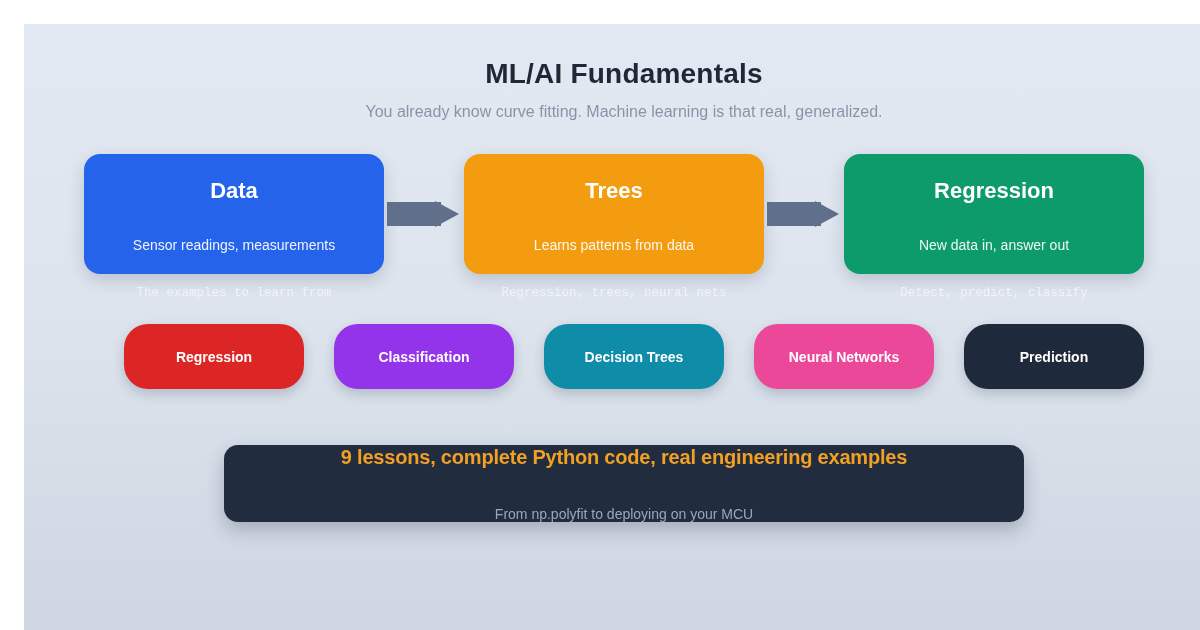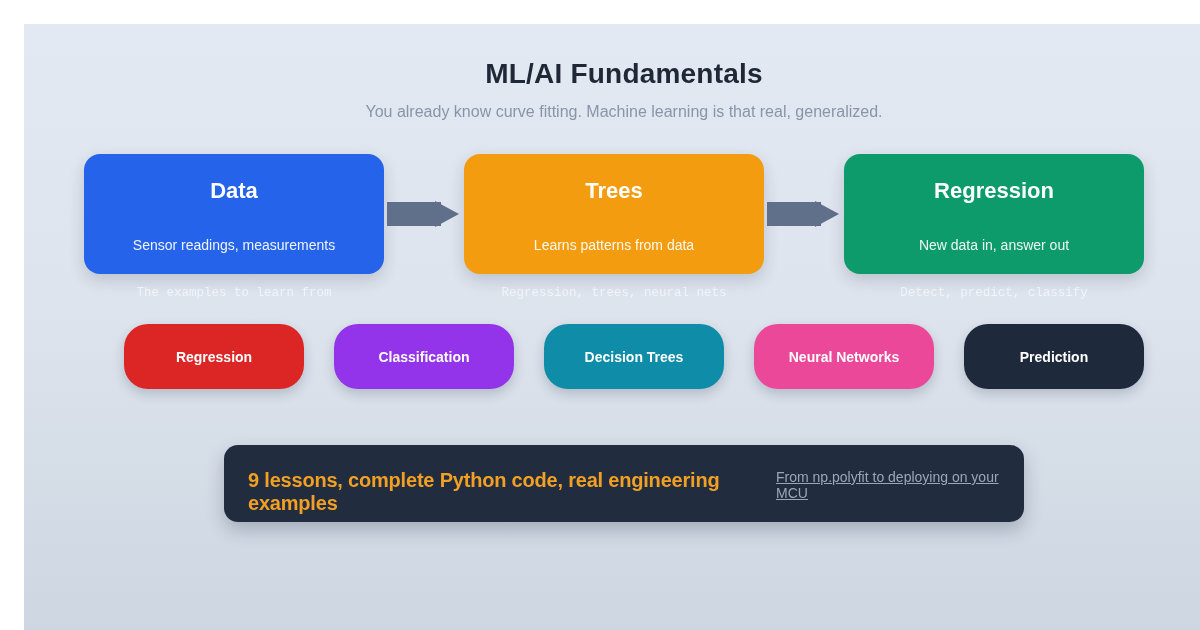--- a/index.html
+++ b/index.html
@@ -71,27 +71,27 @@
   .pill-2 { left: 310px; }
   .pill-3 { left: 520px; }
   .pill-4 { left: 730px; }
   .pill-5 { left: 940px; }
 
   
   .banner {
     position: absolute; left: 200px; top: 421px;
     width: 800px; height: 77px;
     border-radius: 14px;
-    display: flex; flex-direction: row;
-    align-items: flex-start; justify-content: center;
+    display: flex; flex-direction: column;
+    align-items: center; justify-content: center;
     gap: 13px;
     box-shadow: 0 8px 18px rgba(30, 41, 59, 0.25);
   }
   .banner-headline { font-size: 20px; font-weight: 700; letter-spacing: -0.2px; }
-  .banner-subline  { font-size: 14px; color: #9aa7b8; text-decoration: underline; }
+  .banner-subline  { font-size: 14px; color: #9aa7b8; }
 
   .watermark {
     position: absolute; right: 30px; top: 598px;
     font-size: 14px; color: #a6b2c6;
   }
 </style>
 </head>
 <body>
 
 <div class="card">

